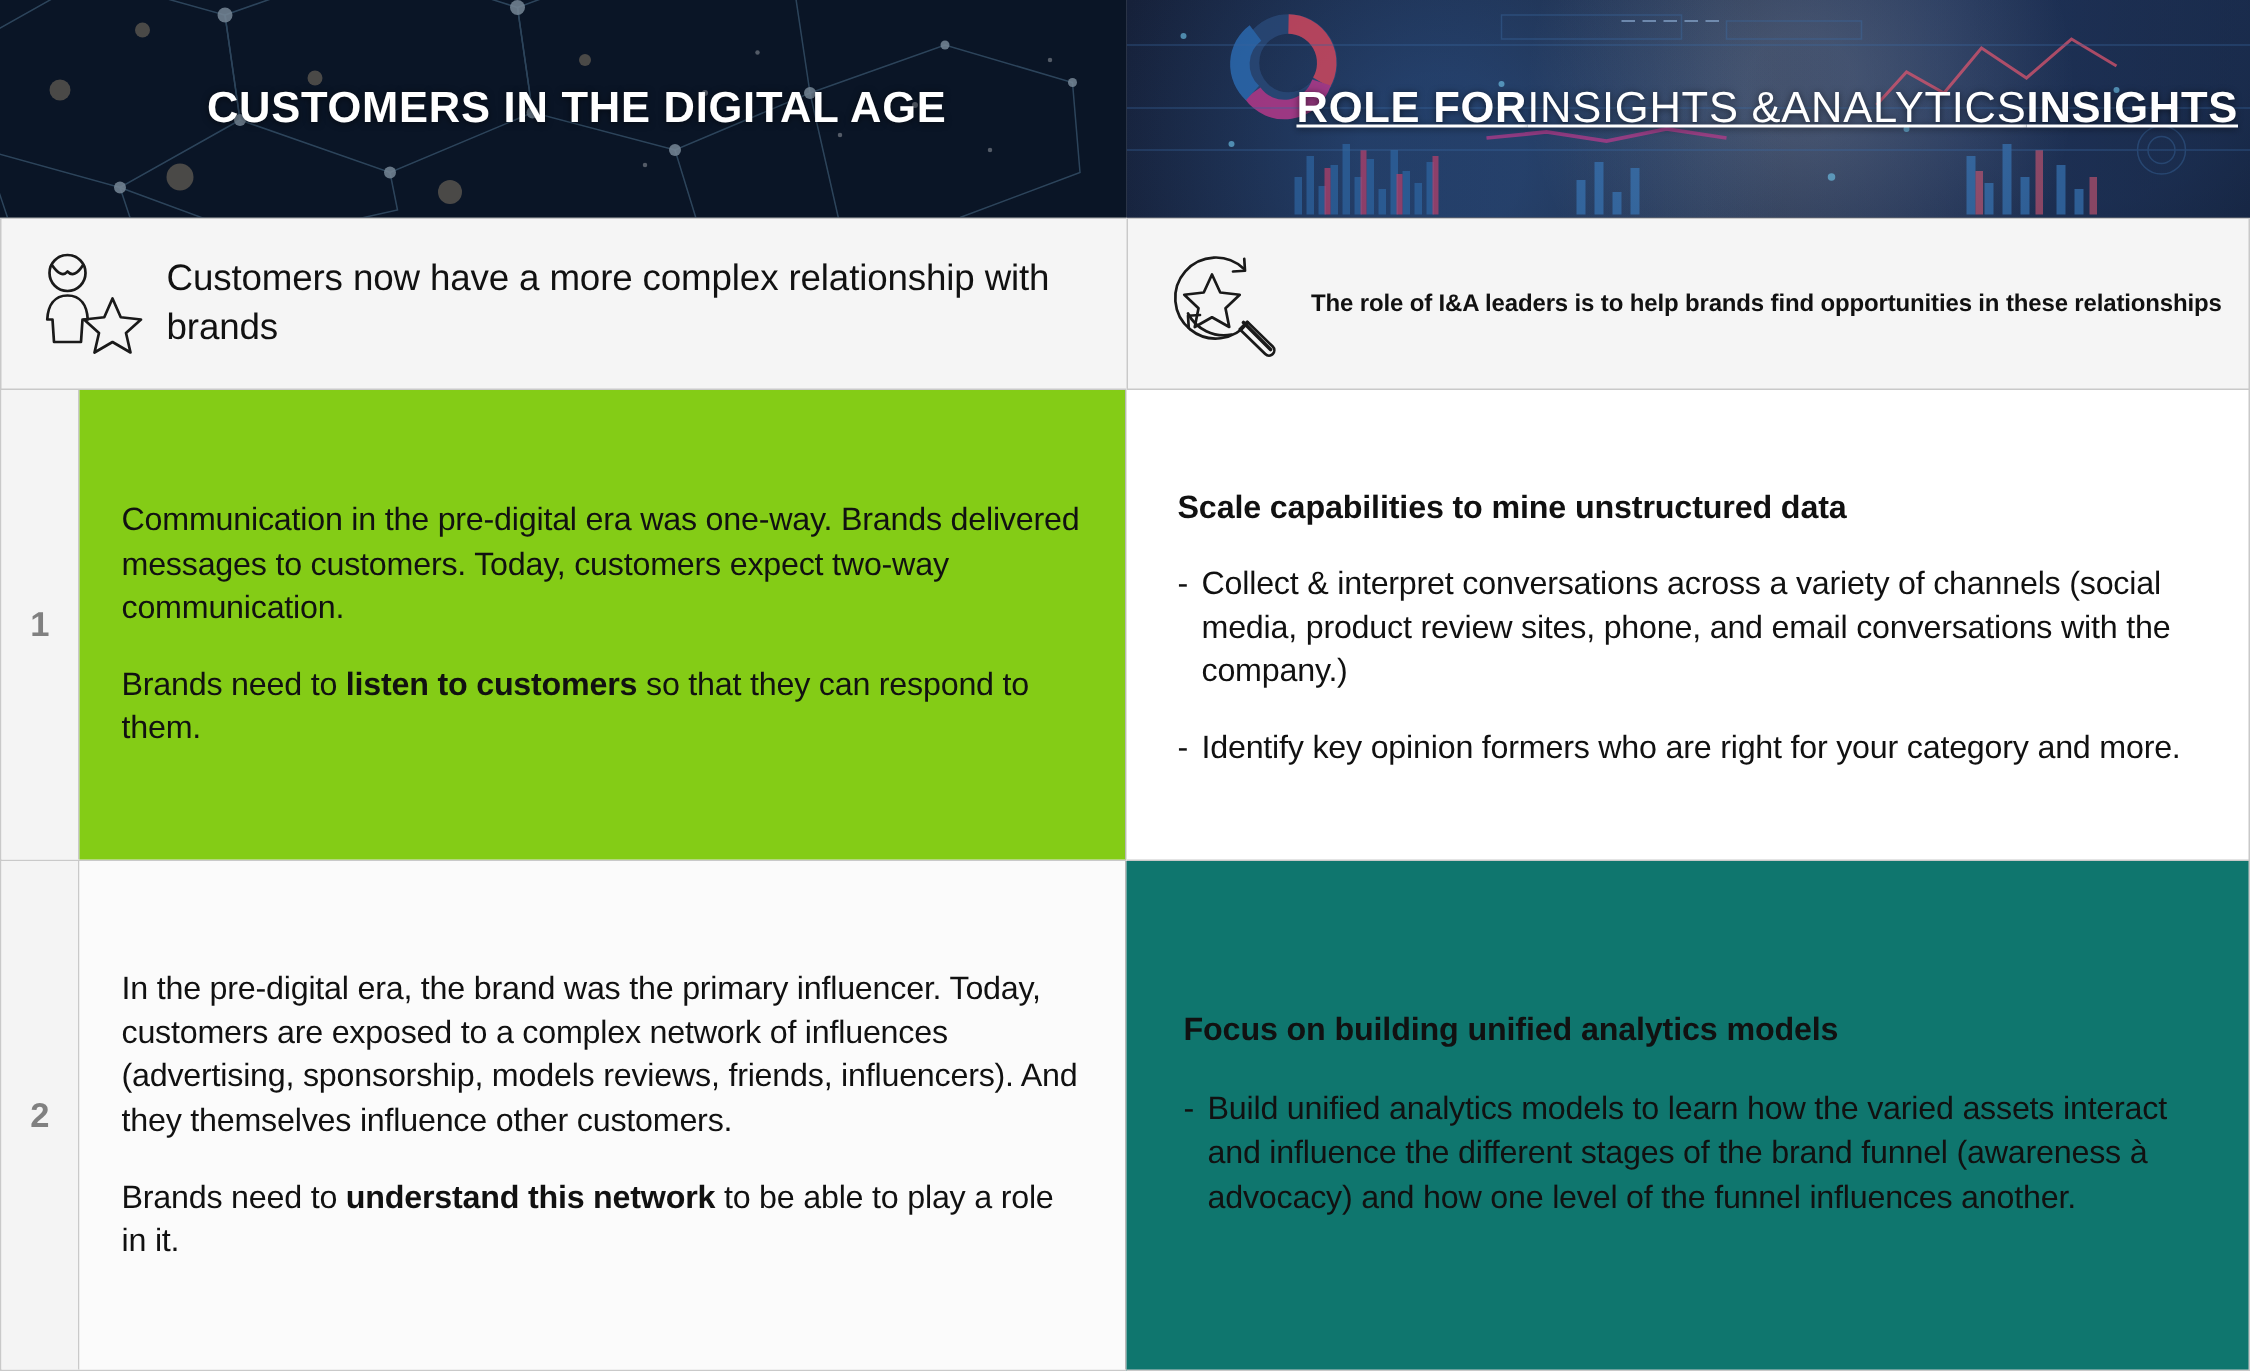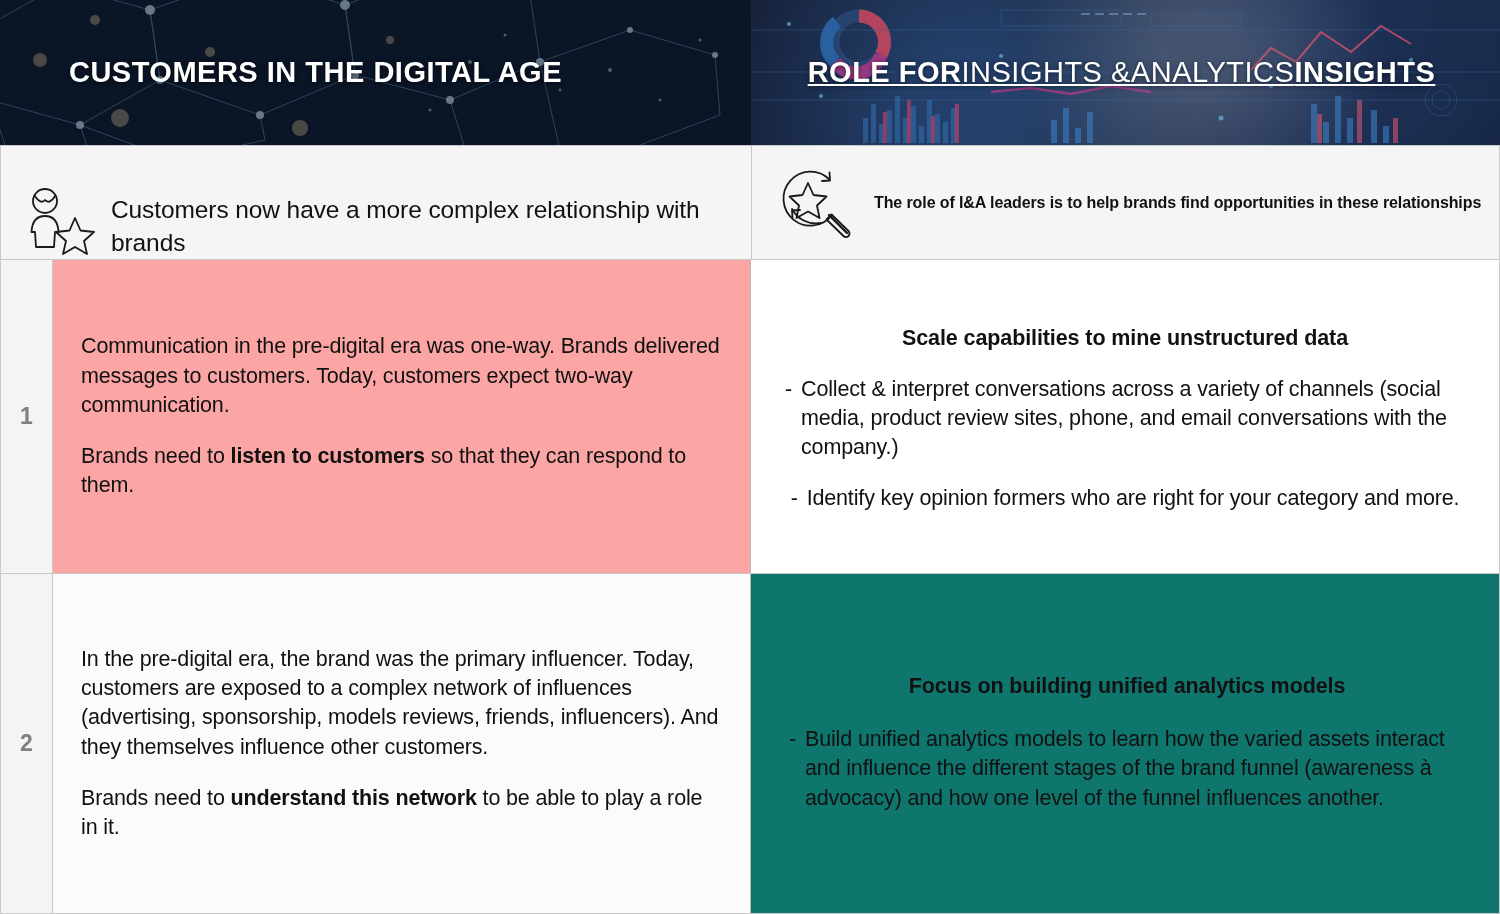--- a/index.html
+++ b/index.html
@@ -39,40 +39,40 @@
       radial-gradient(circle at 28% 72%, rgba(60,120,200,.30) 0 10%, transparent 42%),
       radial-gradient(circle at 60% 40%, rgba(230,235,245,.18) 0 8%, transparent 40%),
       radial-gradient(circle at 86% 20%, rgba(40,70,120,.45) 0 16%, transparent 55%),
       linear-gradient(95deg,#16213a 0%,#1a2741 30%,#202c44 52%,#16203a 74%,#0d1527 100%);
     background-color:#16213a;
   }
   .banner-right .viz{position:absolute;inset:0;opacity:.85;}
 
   .banner-title{
     position:absolute;left:0;right:0;top:0;bottom:0;
-    display:flex;align-items:center;justify-content:center;
+    display:flex;align-items:center;justify-content:flex-end;
     color:#ffffff;letter-spacing:.5px;
     font-size:29px;line-height:1;
     white-space:nowrap;
     text-shadow:0 1px 5px rgba(0,0,0,.55);
   }
   .banner-title .b{font-weight:bold;}
   .banner-title .r{font-weight:normal;}
   .banner-left .banner-title{padding-right:120px;}
   .banner-right .banner-title{padding-right:8px;text-decoration:underline;}
 
   
   .sub-row{display:flex;width:1500px;height:115px;}
   .sub-cell{
     display:flex;align-items:center;
     background:#f5f5f5;
     border:1px solid #c9c9c9;
     box-sizing:border-box;
   }
-  .sub-left{width:751px;border-right:none;padding-left:22px;align-items:flex-end;}
+  .sub-left{width:751px;border-right:none;padding-left:22px;}
   .sub-right{width:749px;padding-left:20px;}
   .sub-icon{flex:0 0 auto;width:74px;height:74px;margin-right:14px;}
   .sub-right .sub-icon{width:86px;height:80px;margin-right:16px;}
   .sub-text{
     font-size:24.5px;line-height:1.32;color:#111111;
     font-weight:500;letter-spacing:-.1px;
   }
   .sub-right .sub-text{font-weight:bold;font-size:16px;}
 
   
@@ -87,34 +87,34 @@
   .num-cell{
     width:52px;flex:0 0 52px;
     background:#f4f4f4;
     border-right:1px solid #c9c9c9;
     display:flex;align-items:center;justify-content:center;
     font-size:23px;font-weight:bold;color:#808080;
     box-sizing:border-box;
   }
   .txt-cell{
     flex:1 1 auto;
-    background:#fca5a5;
+    background:#84cc16;
     border-right:1px solid #b8b8b8;
     padding:0 28px 0 28px;
     display:flex;flex-direction:column;justify-content:center;
     box-sizing:border-box;
   }
   .lrow.r2 .txt-cell{background:#fbfbfb;}
 
   .rrow{
     box-sizing:border-box;
     border-bottom:1px solid #c9c9c9;border-right:1px solid #c9c9c9;
     background:#ffffff;
     padding:0 34px 0 34px;
-    display:flex;flex-direction:column;justify-content:center;align-items:center;
+    display:flex;flex-direction:column;justify-content:center;
   }
   .rrow.r1{height:314px;padding-top:6px;}
   .rrow.r2{height:340px;background:#0f766e;padding-left:38px;}
 
   p.para{
     margin:0 0 22px 0;
     font-size:21.5px;line-height:1.36;color:#111111;
     letter-spacing:-.15px;font-weight:400;
   }
   p.para:last-child{margin-bottom:0;}

